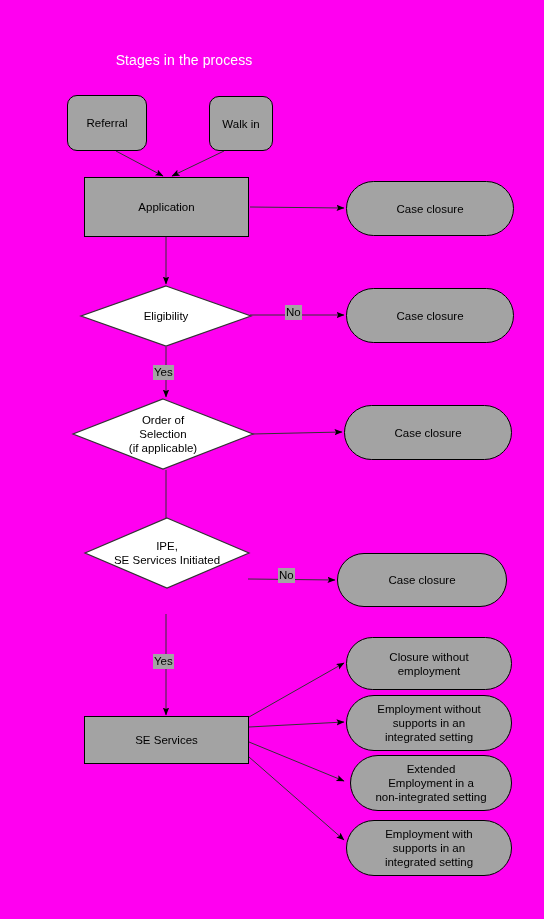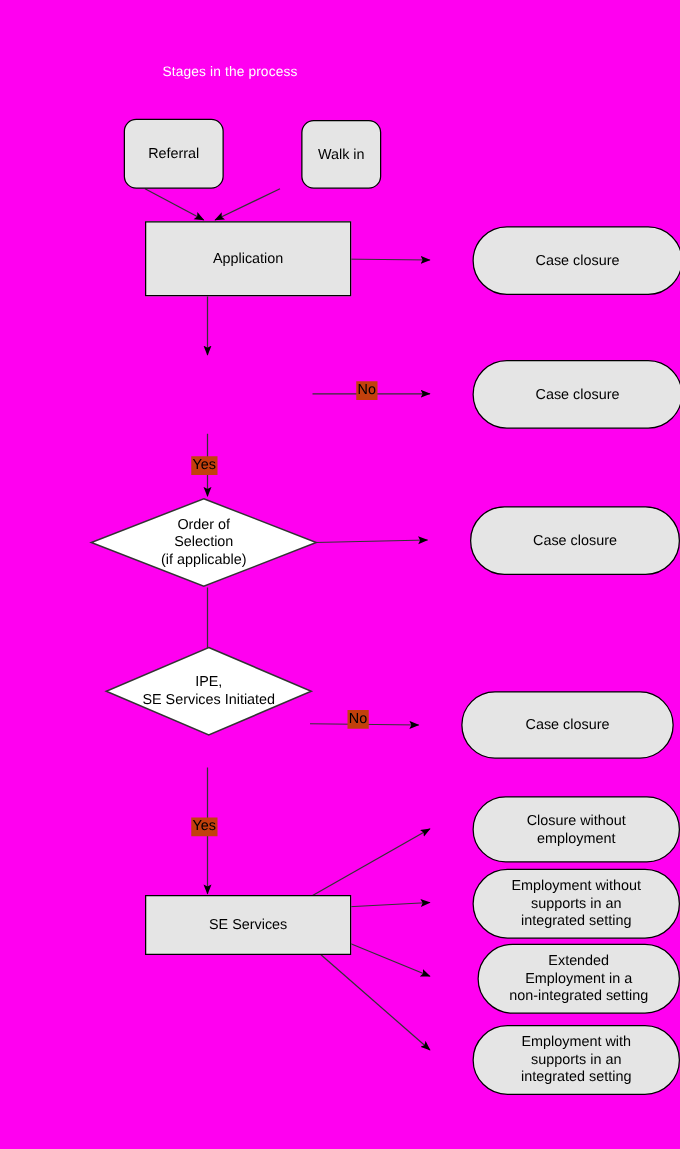--- a/index.html
+++ b/index.html
@@ -23,39 +23,38 @@
     position: absolute;
     left: 0;
     top: 0;
     width: 544px;
     height: 919px;
     pointer-events: none;
   }
   .col-header {
     position: absolute;
     color: #FFFFFF;
-    font-size: 11px;
+    font-size: 14px;
     letter-spacing: 0.1px;
     white-space: nowrap;
     text-align: center;
   }
   .node {
     position: absolute;
-    background: #e5e5e5;
+    background: #a3a3a3;
     border: 1px solid #000000;
     box-sizing: border-box;
     display: flex;
     align-items: center;
     justify-content: center;
     text-align: center;
     color: #000000;
     font-size: 11.5px;
     line-height: 14px;
     z-index: 3;
-    margin-left: 32px;
   }
   .node.rect {
     border-radius: 0;
   }
   .node.round {
     border-radius: 10px;
   }
   .node.stadium {
     border-radius: 999px;
   }
@@ -84,21 +83,21 @@
     justify-content: center;
     text-align: center;
     color: #000000;
     font-size: 11.5px;
     line-height: 14px;
     white-space: pre-line;
     pointer-events: none;
   }
   .edge-label {
     position: absolute;
-    background: #c2410c;
+    background: #a3a3a3;
     color: #000000;
     font-size: 11.5px;
     line-height: 13px;
     padding: 1px 1px 1px 1px;
     z-index: 5;
     white-space: nowrap;
   }
 </style>
 </head>
 <body>
@@ -147,20 +146,26 @@
   </div>
 
   <div class="node round" style="left:209px; top:96px; width:64px; height:55px;">
     <span class="label">Walk in</span>
   </div>
 
   <div class="node rect" style="left:84px; top:177px; width:165px; height:60px;">
     <span class="label">Application</span>
   </div>
 
+  <div class="diamond-wrap" style="left:80px; top:285px; width:172px; height:62px;">
+    <svg width="172" height="62" viewBox="0 0 172 62">
+      <polygon points="86,1 171,31 86,61 1,31" fill="#FFFFFF" stroke="#333333" stroke-width="1.2"></polygon>
+    </svg>
+    <div class="label">Eligibility</div>
+  </div>
 
   <div class="diamond-wrap" style="left:72px; top:398px; width:182px; height:72px;">
     <svg width="182" height="72" viewBox="0 0 182 72">
       <polygon points="91,1 181,36 91,71 1,36" fill="#FFFFFF" stroke="#333333" stroke-width="1.2"></polygon>
     </svg>
     <div class="label">Order of
 Selection
 (if applicable)</div>
   </div>
 

